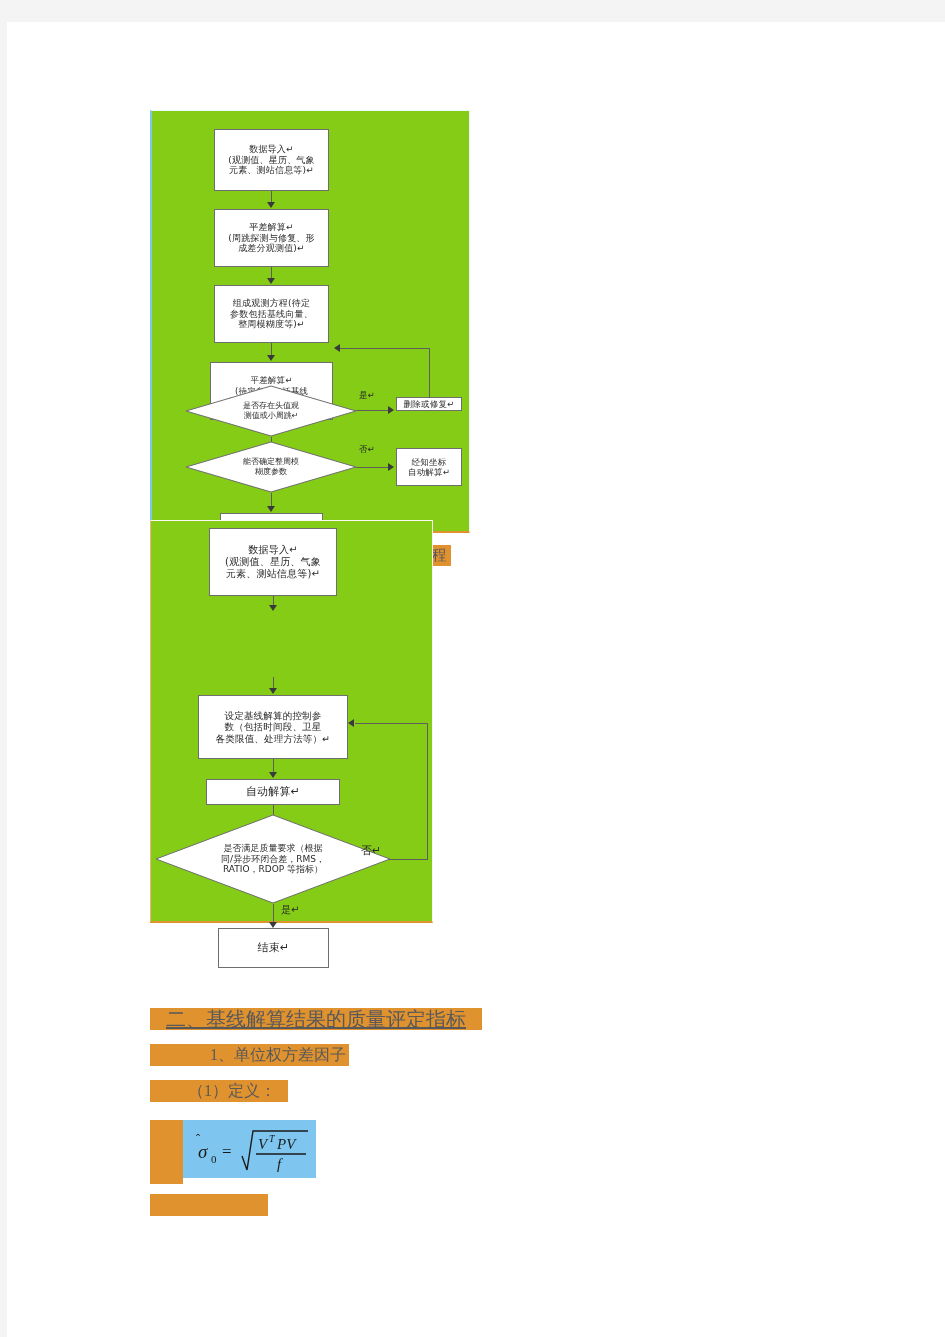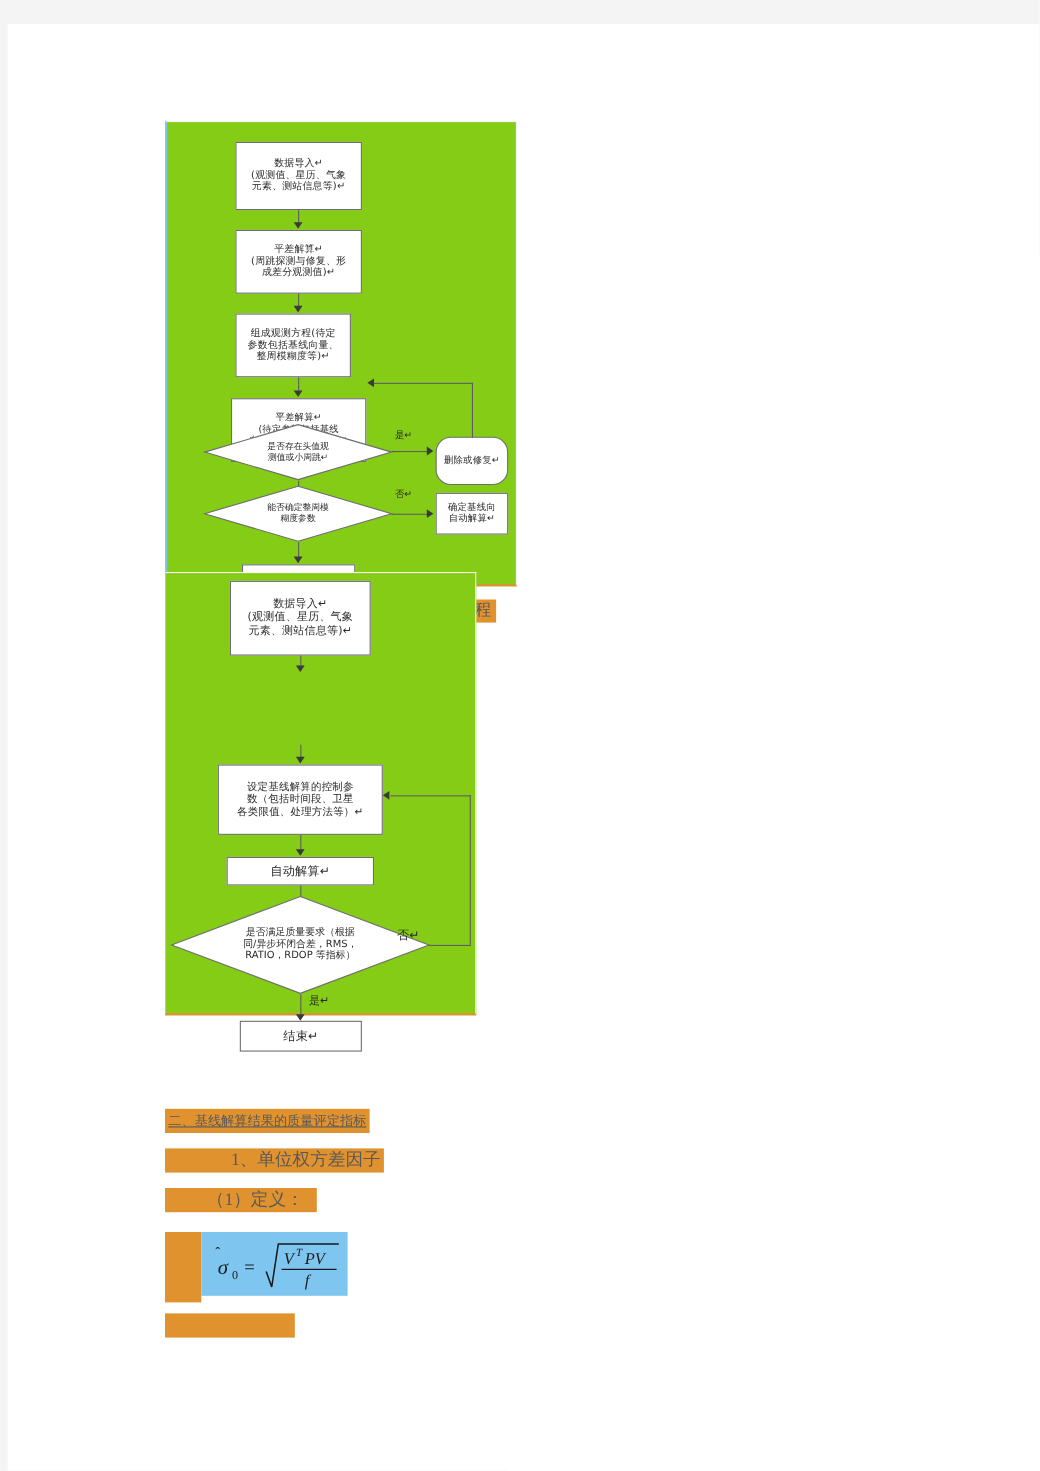--- a/index.html
+++ b/index.html
@@ -172,21 +172,21 @@
     <div class="arrow-down" style="left:115px; top:91px;"></div>
 
     <div class="node" style="left:62px; top:98px; width:115px; height:58px; font-size:9px;">
       <span>平差解算↵</span>
       <span>(周跳探测与修复、形</span>
       <span>成差分观测值)↵</span>
     </div>
     <div class="vline" style="left:119px; top:156px; height:13px;"></div>
     <div class="arrow-down" style="left:115px; top:167px;"></div>
 
-    <div class="node" style="left:62px; top:174px; width:105px; height:58px; font-size:9px;">
+    <div class="node" style="left:62px; top:174px; width:115px; height:58px; font-size:9px;">
       <span>组成观测方程(待定</span>
       <span>参数包括基线向量、</span>
       <span>整周模糊度等)↵</span>
     </div>
     <div class="vline" style="left:119px; top:232px; height:14px;"></div>
     <div class="arrow-down" style="left:115px; top:244px;"></div>
 
     <div class="node" style="left:58px; top:251px; width:123px; height:58px; font-size:8.5px;">
       <span>平差解算↵</span>
       <span>(待定参数包括基线</span>
@@ -201,21 +201,21 @@
       </svg>
       <div class="diamond-text">
         <span>是否存在头值观</span>
         <span>测值或小周跳↵</span>
       </div>
     </div>
     <div class="hline" style="left:204px; top:299px; width:33px;"></div>
     <div class="arrow-right" style="left:236px; top:295px;"></div>
     <div class="edge-label" style="left:207px; top:279px; font-size:8.5px;">是↵</div>
 
-    <div class="node" style="left:244px; top:286px; width:66px; height:44px; font-size:8.5px;border-radius:14px;">
+    <div class="node" style="left:244px; top:286px; width:66px; height:14px; font-size:8.5px;">
       <span>删除或修复↵</span>
     </div>
 
     <div class="vline" style="left:277px; top:237px; height:50px;"></div>
     <div class="hline" style="left:188px; top:237px; width:90px;"></div>
     <div class="arrow-left" style="left:182px; top:233px;"></div>
 
     <div class="vline" style="left:119px; top:326px; height:25px;"></div>
     <div class="arrow-down" style="left:115px; top:348px;"></div>
 
@@ -226,21 +226,21 @@
       <div class="diamond-text">
         <span>能否确定整周模</span>
         <span>糊度参数</span>
       </div>
     </div>
     <div class="hline" style="left:204px; top:356px; width:33px;"></div>
     <div class="arrow-right" style="left:236px; top:352px;"></div>
     <div class="edge-label" style="left:207px; top:333px; font-size:8.5px;">否↵</div>
 
     <div class="node" style="left:244px; top:337px; width:66px; height:38px; font-size:8.5px;">
-      <span>确定基线向</span>
+      <span>经知坐标</span>
       <span>自动解算↵</span>
     </div>
 
     <div class="vline" style="left:119px; top:382px; height:16px;"></div>
     <div class="arrow-down" style="left:115px; top:395px;"></div>
 
     <div class="node" style="left:68px; top:402px; width:103px; height:34px; font-size:8.5px;">
       <span>确定基线向量的</span>
       <span>固定解↵</span>
     </div>
@@ -289,26 +289,26 @@
     <div class="edge-label" style="left:210px; top:322px; font-size:11px;">否↵</div>
     <div class="hline" style="left:238px; top:338px; width:39px;"></div>
     <div class="vline" style="left:276px; top:202px; height:136px;"></div>
     <div class="hline" style="left:204px; top:202px; width:73px;"></div>
     <div class="arrow-left" style="left:197px; top:198px;"></div>
 
     <div class="vline" style="left:122px; top:383px; height:20px;"></div>
     <div class="arrow-down" style="left:118px; top:401px;"></div>
     <div class="edge-label" style="left:130px; top:382px; font-size:10px;">是↵</div>
 
-    <div class="node" style="left:67px; top:408px; width:111px; height:28px; font-size:11px; top:407px;">
+    <div class="node" style="left:67px; top:408px; width:111px; height:40px; font-size:11px; top:407px;">
       <span>结束↵</span>
     </div>
   </div>
 
-  <div class="hl hl-underline" style="left:143px; top:986px; height:22px; line-height:22px; padding:0 3px; font-size:12px;">二、基线解算结果的质量评定指标</div>
+  <div class="hl hl-underline" style="left:143px; top:986px; height:22px; line-height:22px; padding:0 16px; font-size:20px;">二、基线解算结果的质量评定指标</div>
 
   <div class="hl" style="left:143px; top:1022px; height:22px; line-height:22px; padding:0 3px 0 60px; font-size:16px;">1、单位权方差因子</div>
 
   <div class="hl" style="left:143px; top:1058px; height:22px; line-height:22px; padding:0 12px 0 38px; font-size:16px;">（1）定义：</div>
 
   <div class="formula-row" style="left:143px; top:1098px; width:220px; height:64px;">
     <div class="formula-pad" style="left:0; top:0; width:33px; height:64px;"></div>
     <div class="formula-box" style="left:33px; top:0; width:133px; height:58px;">
       <svg width="128" height="52" viewBox="0 0 128 52">
         <text x="12" y="35" font-family="Liberation Serif, serif" font-style="italic" font-size="19" fill="#1a1a1a">σ</text>

